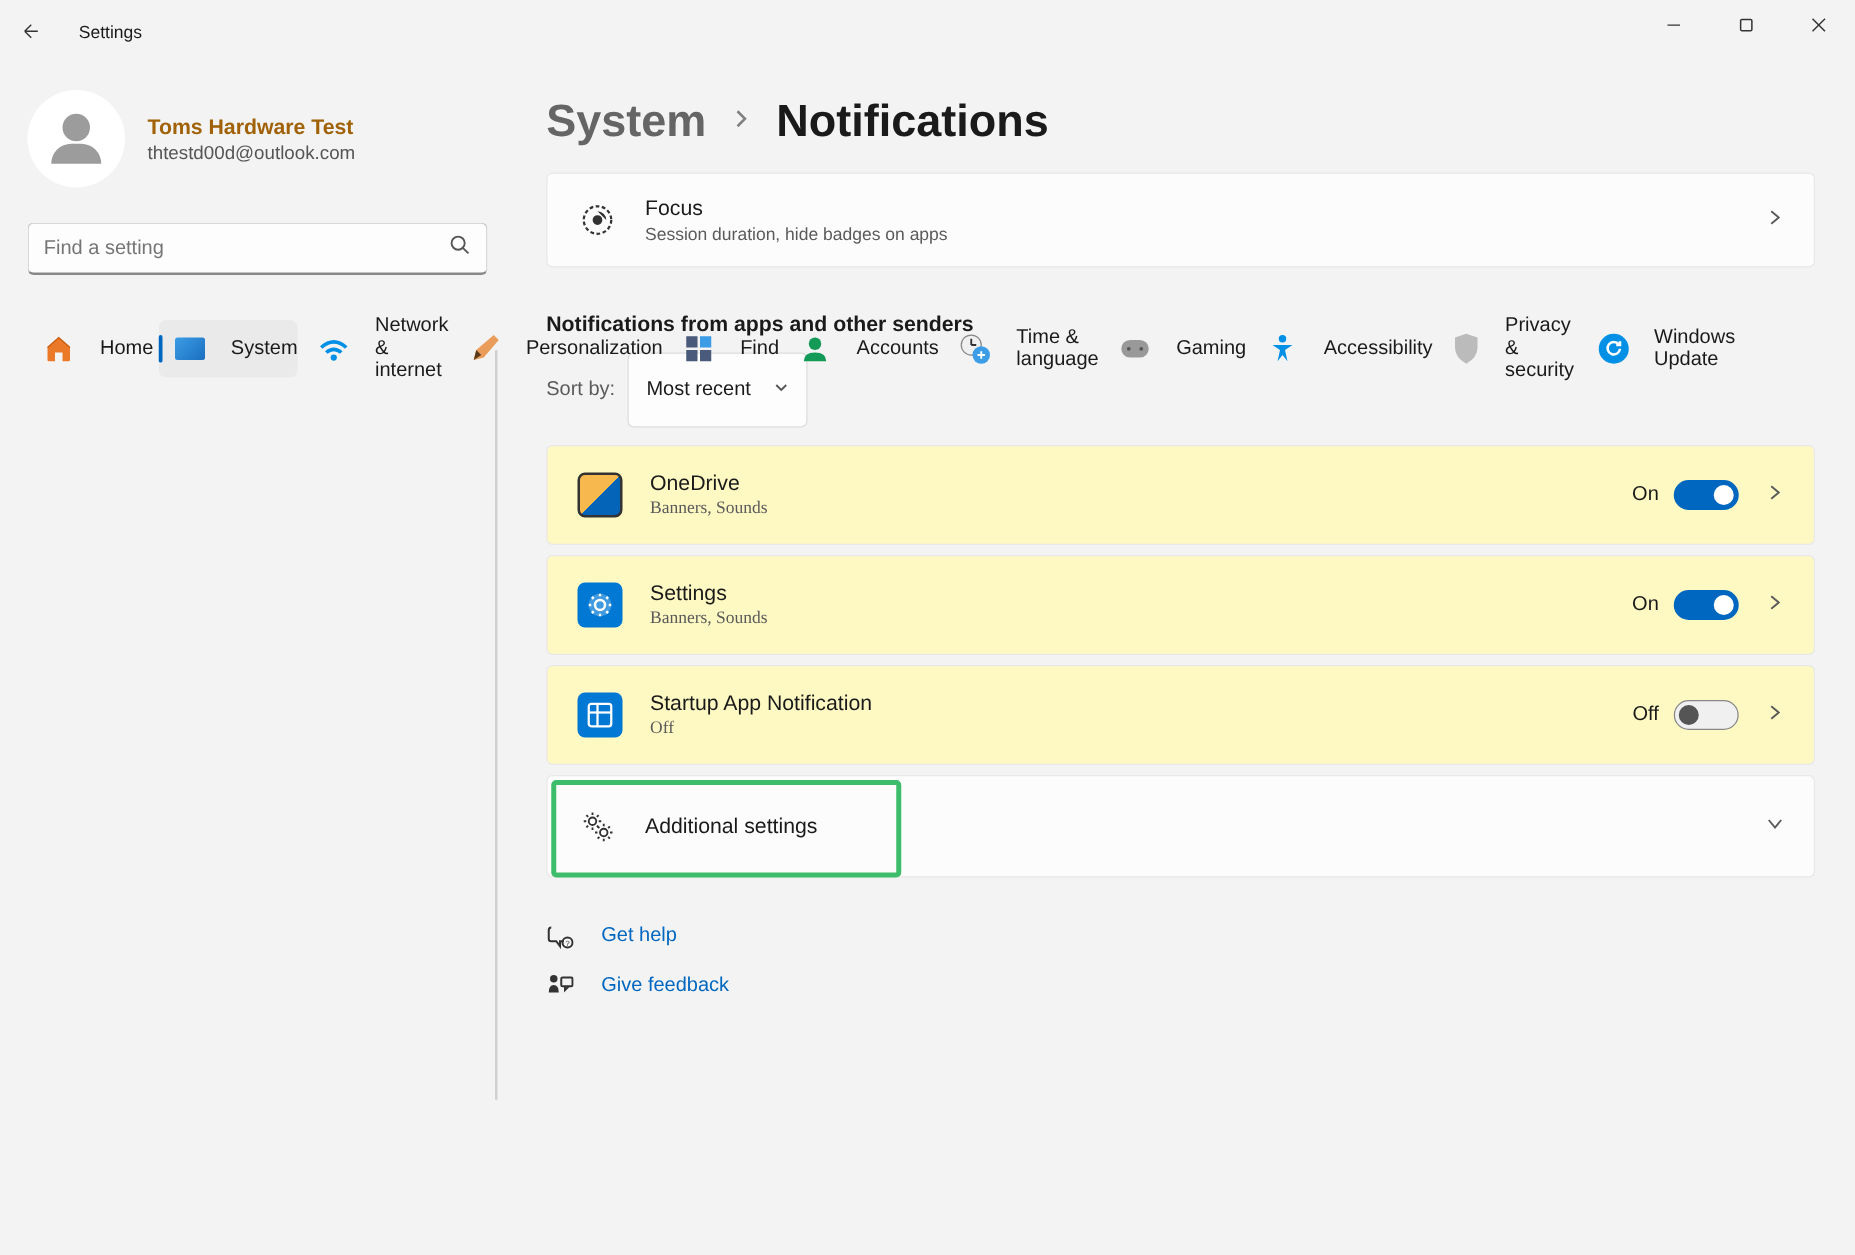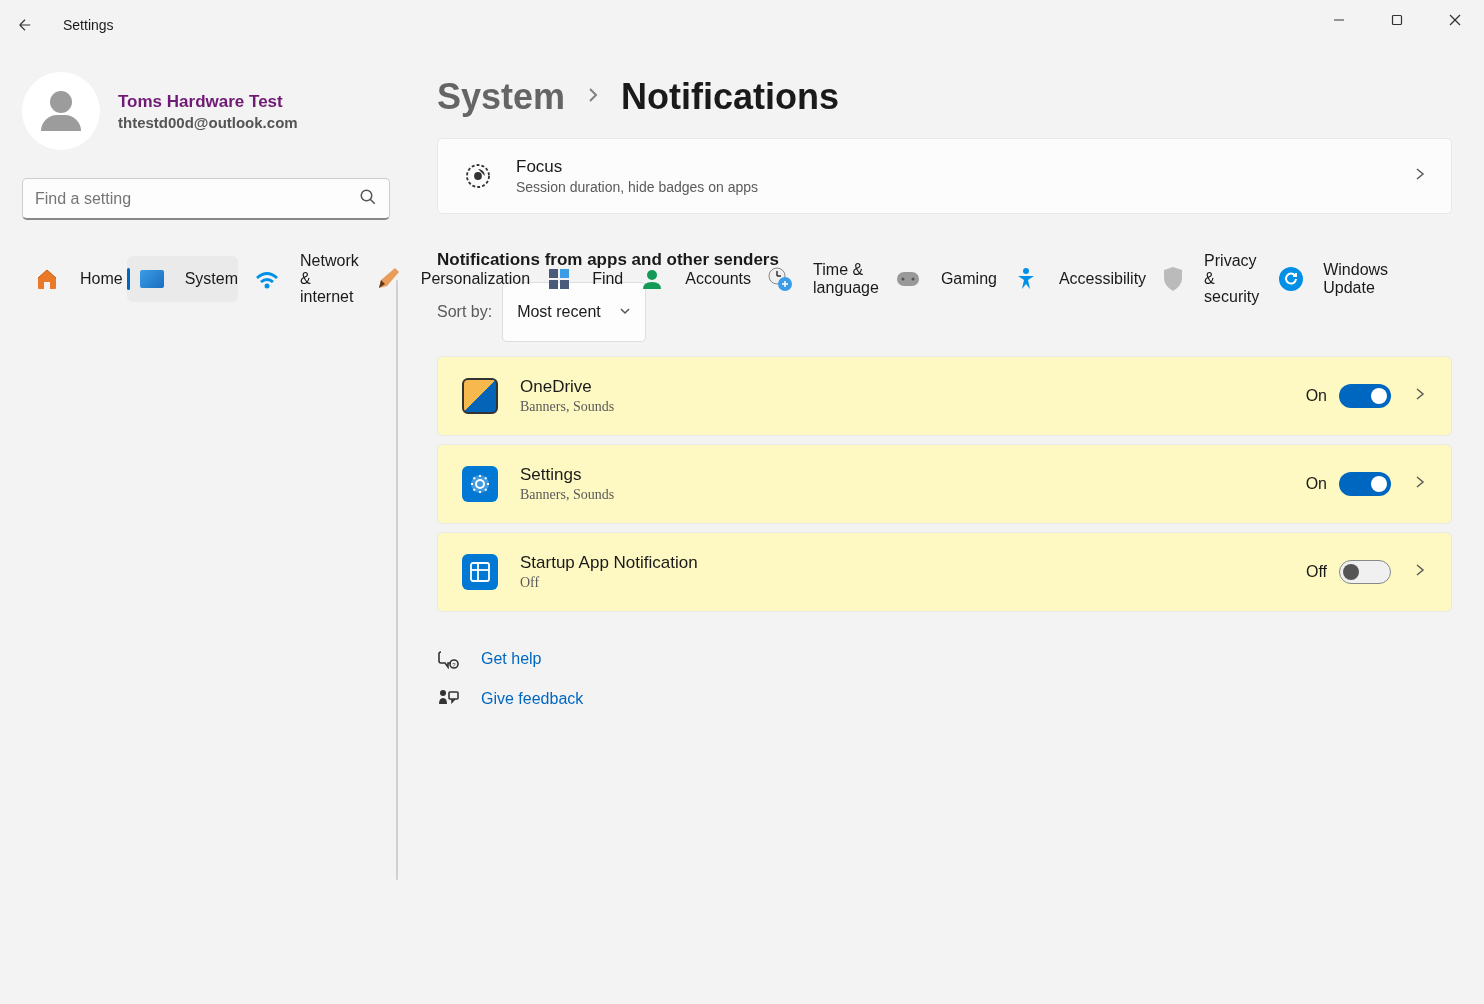--- a/index.html
+++ b/index.html
@@ -89,27 +89,26 @@
     }
     .avatar-body {
       width: 40px;
       height: 16px;
       border-radius: 20px 20px 0 0;
       background: #9c9c9c;
     }
     .user-name {
       font-size: 17px;
       font-weight: 600;
-      color: #701a75;
+      color: #a16207;
     }
     .user-email {
       font-size: 15px;
       color: #555;
       margin-top: 2px;
-      font-weight: bold;
     }
     .search-box {
       width: 368px;
       height: 42px;
       background: #fdfdfd;
       border: 1px solid #ccc;
       border-bottom: 2px solid #888;
       border-radius: 5px;
       display: flex;
       align-items: center;
@@ -657,20 +656,39 @@
             <div class="toggle-knob"></div>
           </div>
       </div>
       <div class="card-chevron">
         <svg width="14" height="14" viewBox="0 0 14 14" fill="none" stroke="#5a5a5a" stroke-width="1.5">
             <path d="M4 2 L10 7 L4 12"></path>
           </svg>
       </div>
     </div>
 
+    <div class="additional-card">
+      <div class="highlight-box"></div>
+      <div class="card-icon">
+        <svg width="28" height="28" viewBox="0 0 28 28" fill="none" stroke="#333" stroke-width="1.5">
+            <circle cx="10" cy="10" r="3"></circle>
+            <path d="M10 5v-2M10 17v-2M5 10h-2M17 10h-2M6.5 6.5l-1.4-1.4M14.9 14.9l-1.4-1.4M6.5 13.5l-1.4 1.4M14.9 5.1l-1.4 1.4"></path>
+            <circle cx="19" cy="19" r="3"></circle>
+            <path d="M19 14v-2M19 26v-2M14 19h-2M26 19h-2M15.5 15.5l-1.4-1.4M23.9 23.9l-1.4-1.4M15.5 22.5l-1.4 1.4M23.9 14.1l-1.4 1.4"></path>
+          </svg>
+      </div>
+      <div class="card-text">
+        <div class="card-title">Additional settings</div>
+      </div>
+      <div class="card-chevron">
+        <svg width="14" height="14" viewBox="0 0 14 14" fill="none" stroke="#5a5a5a" stroke-width="1.5">
+            <path d="M2 4 L7 10 L12 4"></path>
+          </svg>
+      </div>
+    </div>
 
     <div class="footer-links">
       <div class="footer-link">
         <div class="footer-icon">
           <svg width="22" height="22" viewBox="0 0 22 22" fill="none" stroke="#333" stroke-width="1.6">
               <path d="M4 4 Q2 4 2 6 L2 13 Q2 15 4 15 L8 15 L11 19 L11 15 L14 15"></path>
               <circle cx="17" cy="16" r="4"></circle>
               <text x="17" y="19" font-size="6" text-anchor="middle" fill="#333" stroke="none">?</text>
             </svg>
         </div>

